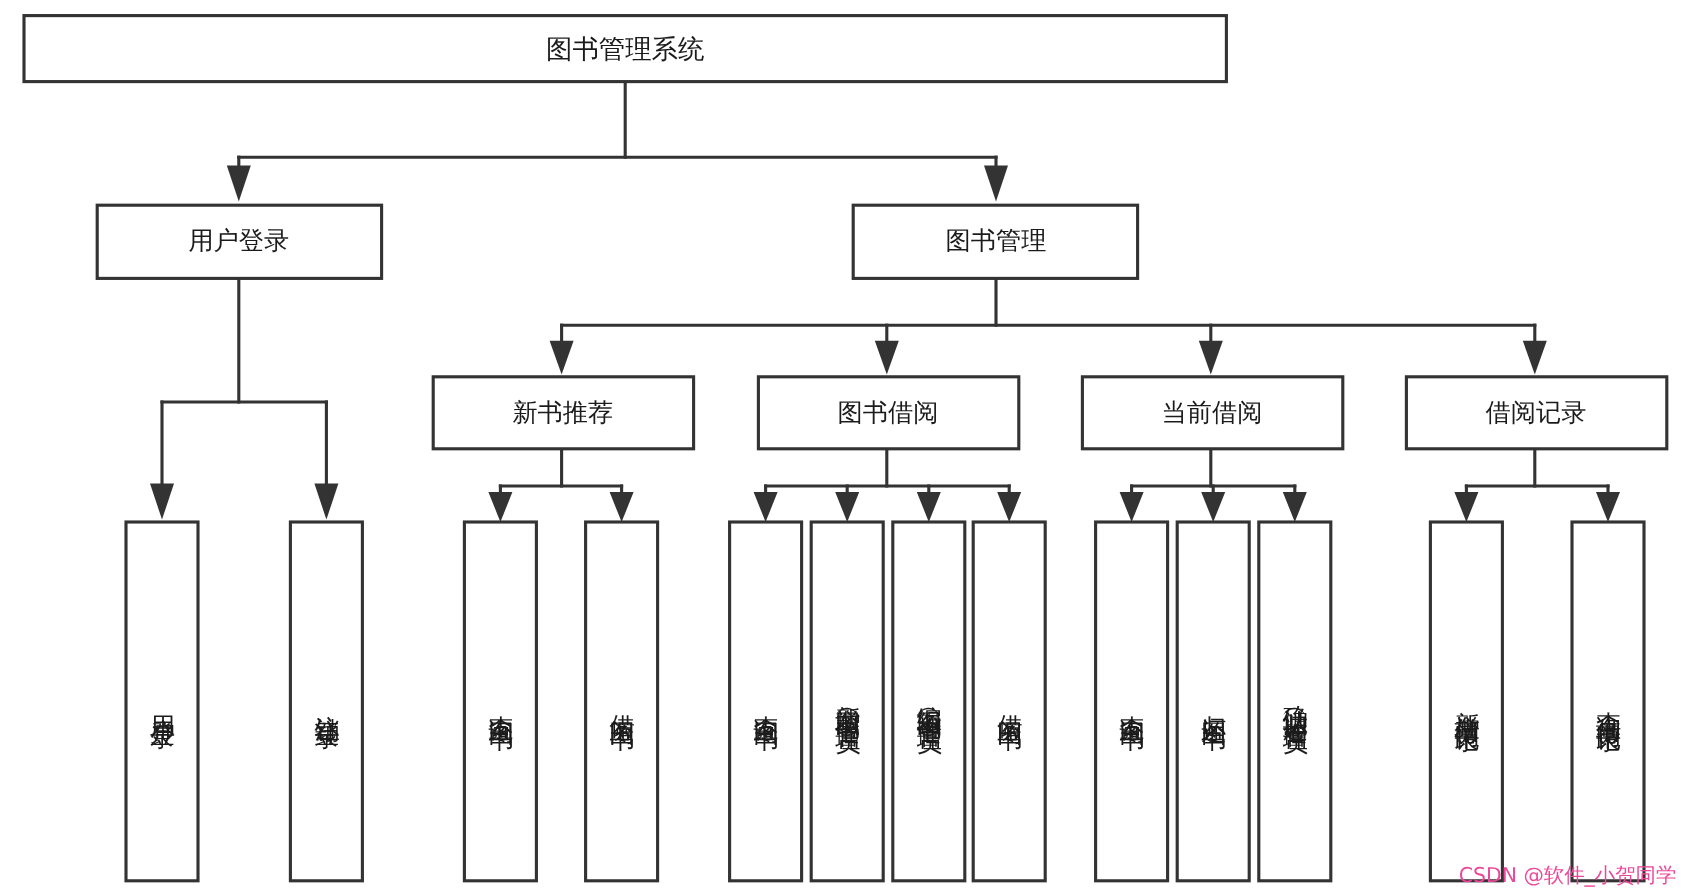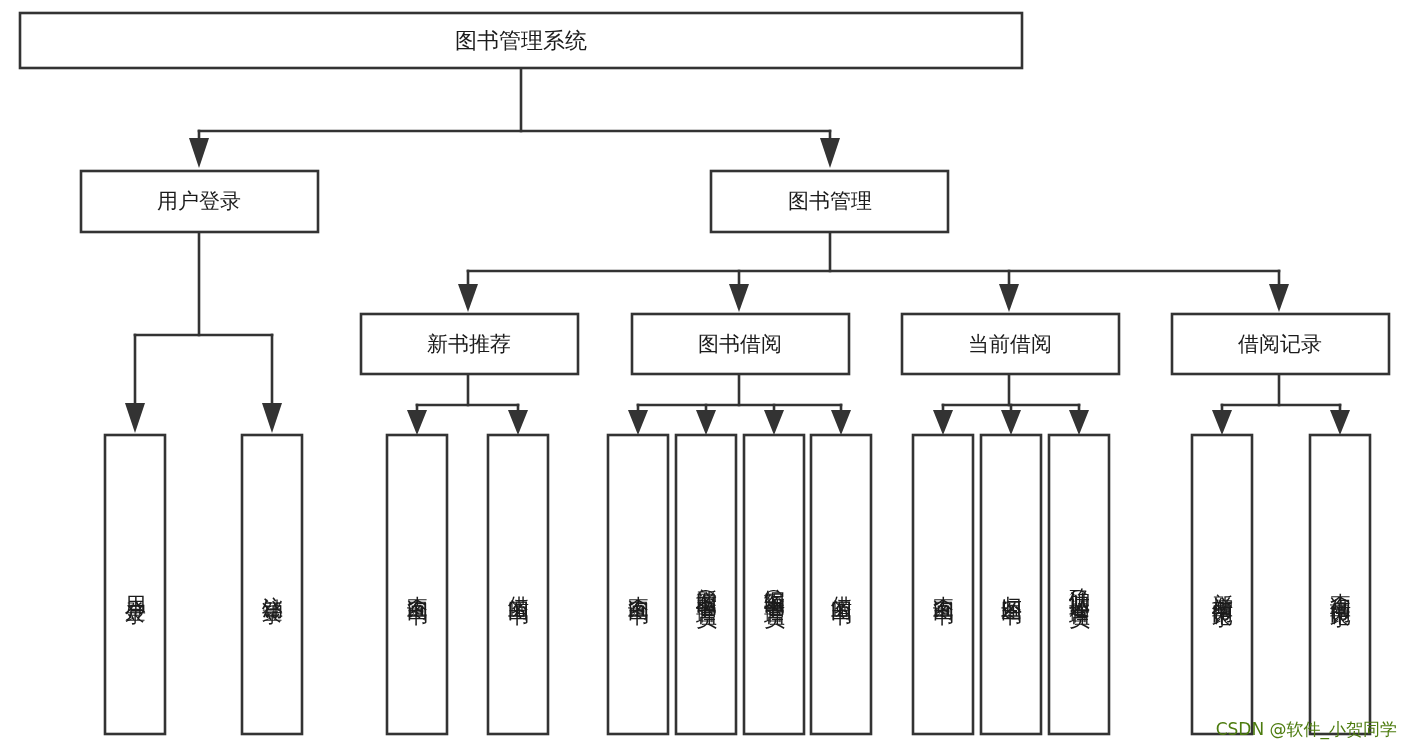--- a/index.html
+++ b/index.html
@@ -72,21 +72,21 @@
     justify-content: center;
     white-space: nowrap;
     pointer-events: none;
   }
   .watermark {
     position: absolute;
     right: 8px;
     bottom: 6px;
     font-family: "DejaVu Sans", "Liberation Sans", sans-serif;
     font-size: 17px;
-    color: #4d7c0f;
+    color: #ec4899;
     white-space: nowrap;
   }
 </style>
 </head>
 <body>
 
 <div id="diagram-root">
 
   <svg class="diagram-canvas" viewBox="0 0 1405 747" xmlns="http://www.w3.org/2000/svg">
 

